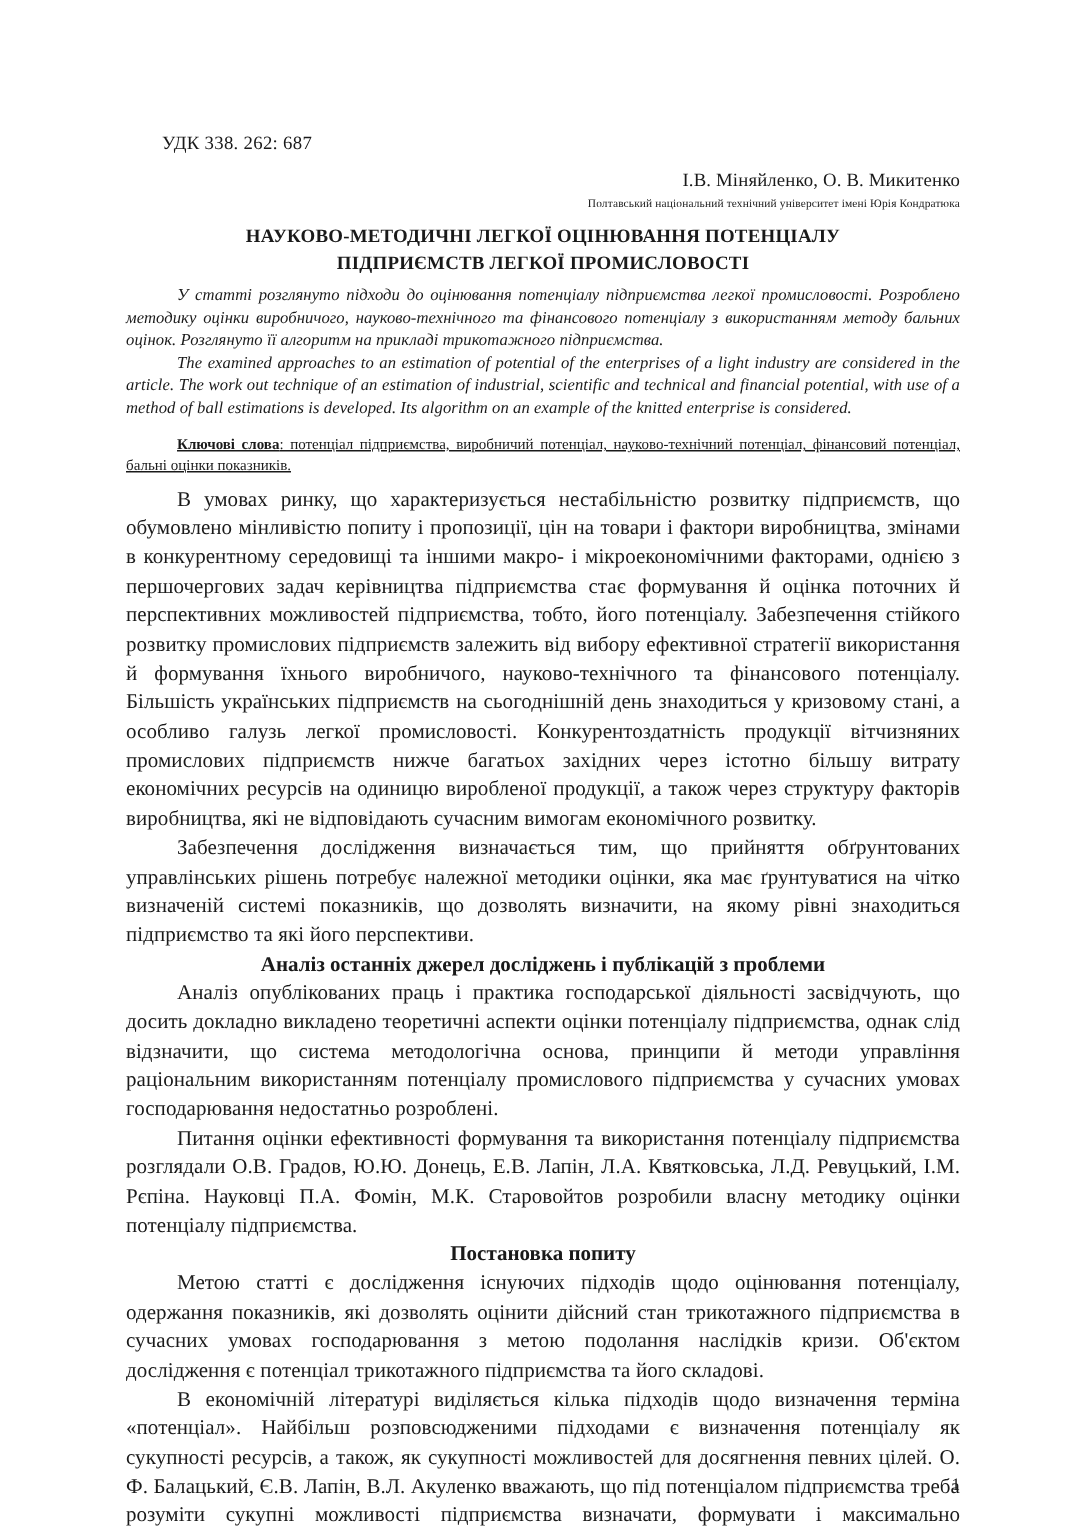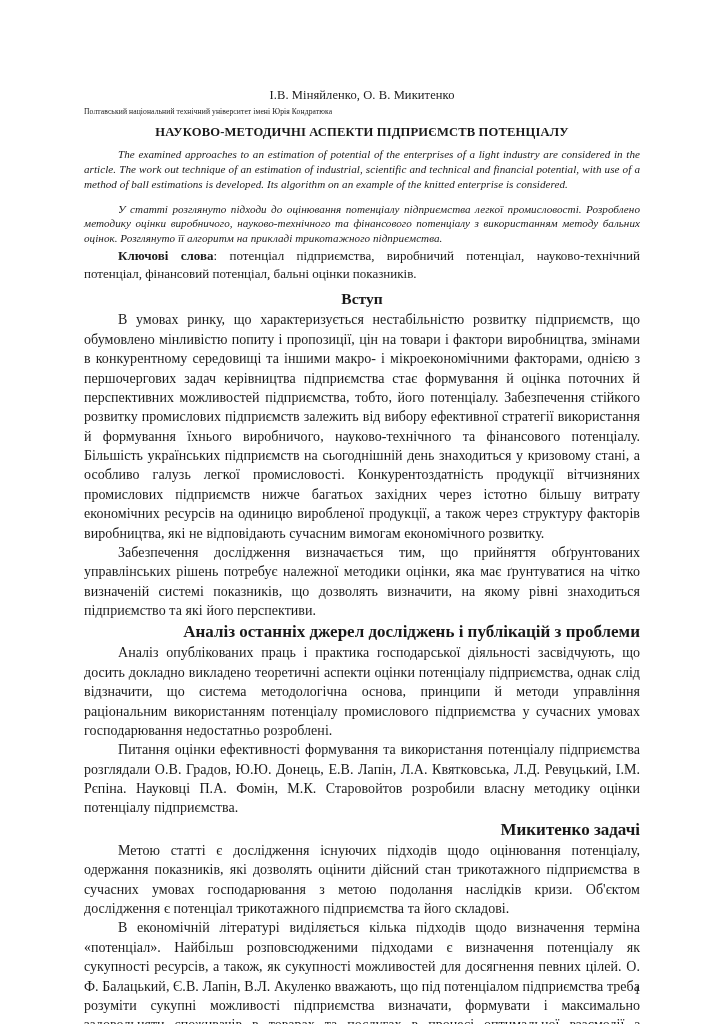--- a/index.html
+++ b/index.html
@@ -23,29 +23,29 @@
   }
 
   .udk {
     font-size: 12.5px;
     line-height: 1.25;
     margin: 0 0 9px 24px;
     letter-spacing: 0.2px;
   }
 
   .authors {
-    text-align: center;
+    text-align: right;
     font-size: 12.5px;
     line-height: 1.25;
     margin: 0 0 3px 0;
     letter-spacing: 0.1px;
   }
 
   .affiliation {
-    text-align: left;
+    text-align: right;
     font-size: 7.6px;
     line-height: 1.25;
     margin: 0 0 7px 0;
     letter-spacing: 0.1px;
   }
 
   .title {
     text-align: center;
     font-size: 12.6px;
     font-weight: bold;
@@ -70,47 +70,47 @@
   .abstract.en {
     margin-bottom: 10px;
   }
 
   .abstract p {
     margin: 0;
     text-indent: 34px;
   }
 
   .keywords {
-    font-size: 13px;
+    font-size: 10px;
     line-height: 1.4;
     text-align: justify;
     text-indent: 34px;
     margin: 0 0 6px 0;
+    text-decoration: underline;
   }
 
   .keywords b {
     font-weight: bold;
   }
 
   .section-title {
     text-align: center;
     font-weight: bold;
     line-height: 1.3;
     margin: 0;
   }
 
   .section-title.big {
     font-size: 15.5px;
     margin-bottom: 1px;
   }
 
   .section-title.small {
-    font-size: 17px;
+    font-size: 14px;
     margin: 1px 0 0 0;
-    text-align: right;
   }
 
   .body-text {
     font-size: 14px;
     line-height: 1.385;
     text-align: justify;
     text-indent: 34px;
     margin: 0;
     letter-spacing: 0.04px;
     word-spacing: 0.1px;
@@ -122,46 +122,47 @@
     bottom: 28px;
     font-size: 11.5px;
     line-height: 1;
   }
 </style>
 </head>
 <body>
 
 <div class="page">
 
+  <div class="udk">УДК 338. 262: 687</div>
 
   <div class="authors">І.В. Міняйленко, О. В. Микитенко</div>
 
   <div class="affiliation">Полтавський національний технічний університет імені Юрія Кондратюка</div>
 
   <h1 class="title">
-    <span>НАУКОВО-МЕТОДИЧНІ АСПЕКТИ ПІДПРИЄМСТВ ПОТЕНЦІАЛУ</span><br>
+    <span>НАУКОВО-МЕТОДИЧНІ ЛЕГКОЇ ОЦІНЮВАННЯ ПОТЕНЦІАЛУ</span><br>
+    <span>ПІДПРИЄМСТВ ЛЕГКОЇ ПРОМИСЛОВОСТІ</span>
   </h1>
+
+  <div class="abstract ua">
+    <p>У статті розглянуто підходи до оцінювання потенціалу підприємства  легкої промисловості. Розроблено методику оцінки виробничого, науково-технічного та фінансового потенціалу з використанням методу бальних оцінок. Розглянуто її алгоритм на прикладі трикотажного підприємства.</p>
+  </div>
 
   <div class="abstract en">
     <p>The examined approaches to an estimation of potential of the enterprises of a light industry are considered in the article. The work out technique of an estimation of industrial, scientific and technical and financial potential, with use of a method of ball estimations is developed. Its algorithm on an example of the knitted enterprise is considered.</p>
   </div>
 
-  <div class="abstract ua">
-    <p>У статті розглянуто підходи до оцінювання потенціалу підприємства  легкої промисловості. Розроблено методику оцінки виробничого, науково-технічного та фінансового потенціалу з використанням методу бальних оцінок. Розглянуто її алгоритм на прикладі трикотажного підприємства.</p>
-  </div>
-
   <p class="keywords"><b>Ключові слова</b><span>: потенціал підприємства, виробничий потенціал, науково-технічний потенціал, фінансовий потенціал, бальні оцінки показників.</span></p>
 
   <div id="sections-container">
-      <div class="section-title big">Вступ</div>
       <p class="body-text">В умовах ринку, що характеризується нестабільністю розвитку підприємств, що обумовлено мінливістю попиту і пропозиції, цін на товари і фактори виробництва, змінами в конкурентному середовищі та іншими макро- і мікроекономічними факторами, однією з першочергових задач керівництва підприємства стає формування й оцінка поточних й перспективних можливостей підприємства, тобто, його потенціалу. Забезпечення стійкого розвитку промислових підприємств залежить від вибору ефективної стратегії використання й формування їхнього виробничого, науково-технічного та фінансового потенціалу. Більшість українських підприємств   на сьогоднішній день знаходиться у кризовому стані, а особливо галузь легкої промисловості. Конкурентоздатність продукції вітчизняних промислових підприємств нижче багатьох західних через істотно більшу витрату економічних ресурсів на одиницю  виробленої продукції, а також через структуру факторів виробництва, які не відповідають сучасним вимогам економічного розвитку.</p>
       <p class="body-text">Забезпечення дослідження визначається тим, що прийняття обґрунтованих управлінських рішень потребує належної методики оцінки, яка має ґрунтуватися на чітко визначеній системі показників, що дозволять визначити, на якому рівні знаходиться підприємство та які його перспективи.</p>
       <div class="section-title small">Аналіз останніх джерел досліджень і публікацій з проблеми</div>
       <p class="body-text">Аналіз опублікованих праць і практика господарської діяльності засвідчують, що досить докладно викладено теоретичні аспекти оцінки потенціалу підприємства, однак слід відзначити, що система методологічна основа, принципи й методи управління раціональним використанням потенціалу промислового підприємства у сучасних умовах господарювання недостатньо розроблені.</p>
       <p class="body-text">Питання оцінки ефективності формування та використання потенціалу підприємства розглядали О.В. Градов, Ю.Ю. Донець, Е.В. Лапін, Л.А. Квятковська, Л.Д. Ревуцький, І.М.  Рєпіна. Науковці П.А. Фомін, М.К. Старовойтов розробили власну методику оцінки потенціалу підприємства.</p>
-      <div class="section-title small">Микитенко задачі</div>
+      <div class="section-title small">Постановка попиту</div>
       <p class="body-text">Метою статті є дослідження існуючих підходів щодо оцінювання потенціалу, одержання показників, які дозволять оцінити дійсний стан трикотажного підприємства  в сучасних умовах господарювання з метою подолання наслідків кризи. Об'єктом дослідження є потенціал трикотажного підприємства та  його складові.</p>
       <p class="body-text">В економічній літературі  виділяється кілька підходів щодо визначення терміна «потенціал». Найбільш розповсюдженими підходами є визначення потенціалу як сукупності ресурсів, а також, як сукупності можливостей для досягнення певних цілей. О. Ф. Балацький, Є.В. Лапін, В.Л. Акуленко вважають, що під потенціалом підприємства треба розуміти сукупні можливості підприємства визначати, формувати і максимально задовольняти споживачів в товарах та послугах в процесі оптимальної взаємодії з навколишнім середовищем і раціонального використання економічних ресурсів. Окрім наведених вище найбільш розповсюджених підходів, у літературі також зустрічаються інші точки зору. Наприклад, Циганок О.О. розглядає потенціал підприємства як комплекс його можливостей і досягнень, що забезпечують конкурентну перевагу на ринку і досягнення поставленої стратегічної мети [3]. Таким чином, потенціал підприємства - складна, динамічна система, сукупність спроможностей (ресурсів) та можливостей підприємства (фінансів), що</p>
     </div>
 
   <div class="page-number">1</div>
 
 </div>
 
 </body></html>

